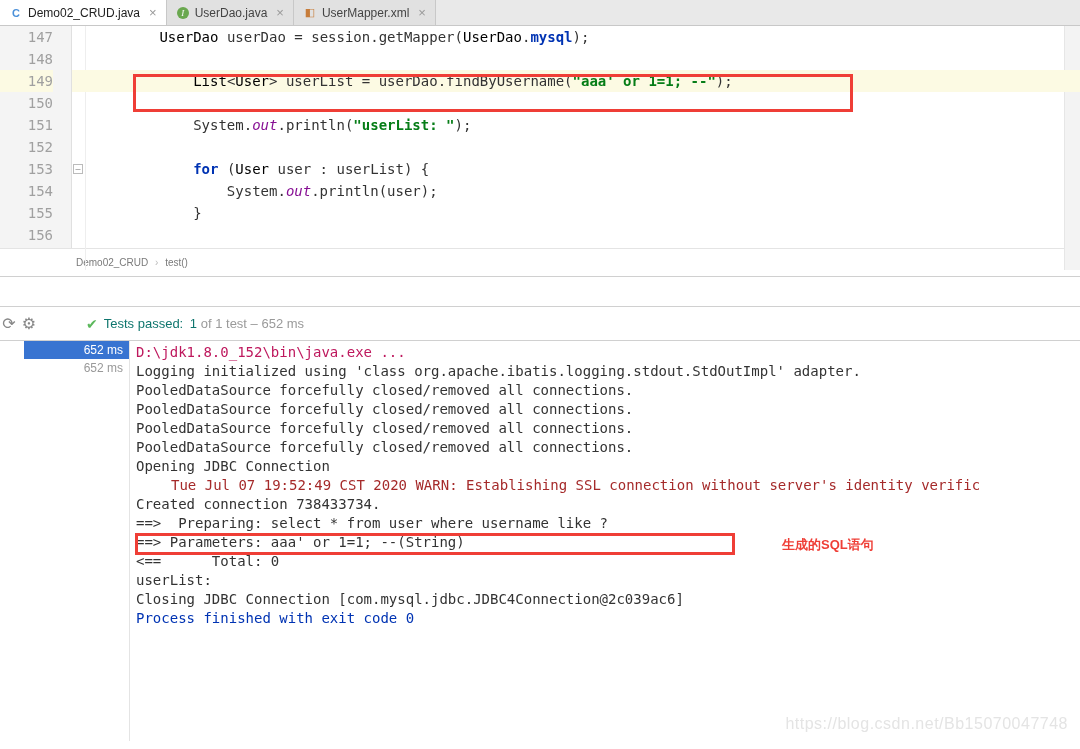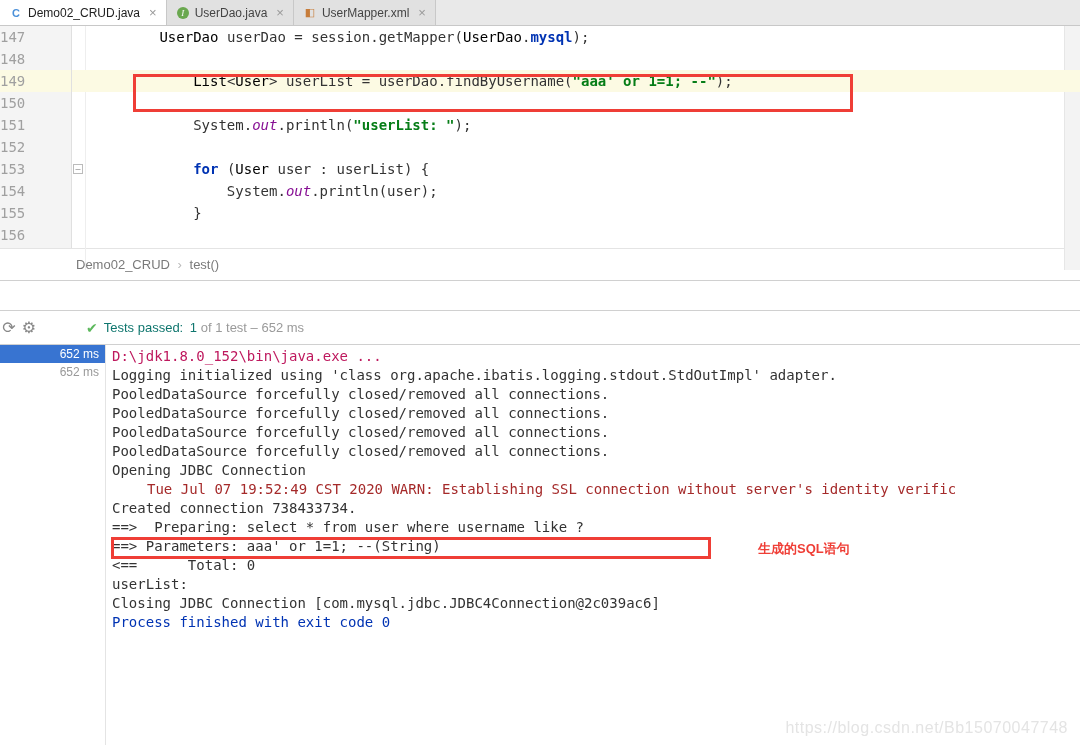--- a/index.html
+++ b/index.html
@@ -43,23 +43,24 @@
   .icon-i { background:#6aa84f; color:#fff; border-radius:50%; width:12px; height:12px; font-size:9px; text-align:center; line-height:12px; font-style: italic; font-family: serif;}
   .icon-x { color: #c77d3b; }
   .close-x { color: #999; font-size: 13px; margin-left:4px; }
 
   .editor-area { display: flex; background: #fff; }
   .gutter {
     width: 72px;
     background: #f4f4f4;
     border-right: 1px solid #e0e0e0;
     color: #a0a0a0;
-    text-align: left;
+    text-align: right;
     font-family: Consolas, monospace;
     font-size: 14px;
+    padding-right: 18px;
     user-select: none;
   }
   .gutter-line { height: 22px; line-height: 22px; }
   .code {
     flex: 1;
     font-family: Consolas, monospace;
     font-size: 14px;
     position: relative;
   }
   .code-line { height: 22px; line-height: 22px; white-space: pre; padding-left: 20px;}
@@ -71,21 +72,21 @@
 
   .red-box {
     position: absolute;
     border: 3px solid #ef3e36;
     pointer-events: none;
   }
   #red-box-code { top: 48px; left: 133px; width: 720px; height: 38px; }
 
   .breadcrumb {
     padding: 8px 16px 8px 76px;
-    font-size: 13px;
+    font-size: 10px;
     color: #7a7a7a;
     background: #fff;
     border-top: 1px solid #e4e4e4;
     border-bottom: 1px solid #d0d0d0;
   }
   .breadcrumb .sep { color: #bbb; margin: 0 4px; }
 
   .toolrow {
     display: flex;
     align-items: center;
@@ -109,20 +110,21 @@
     font-family: Consolas, monospace;
     font-size: 14px;
     line-height: 19px;
     background: #fff;
     min-height: 400px;
   }
   .tree-col {
     width: 106px;
     border-right: 1px solid #e4e4e4;
     padding-top: 0;
+    margin-left: 24px;
   }
   .tree-node {
     display:flex; justify-content: flex-end; align-items:center;
     height: 18px; padding-right: 6px; font-family: "Segoe UI", Arial, sans-serif;
     font-size: 12px; color: #999;
   }
   .tree-node.sel { background: #3874d1; color: #fff; }
 
   .console {
     flex: 1;

